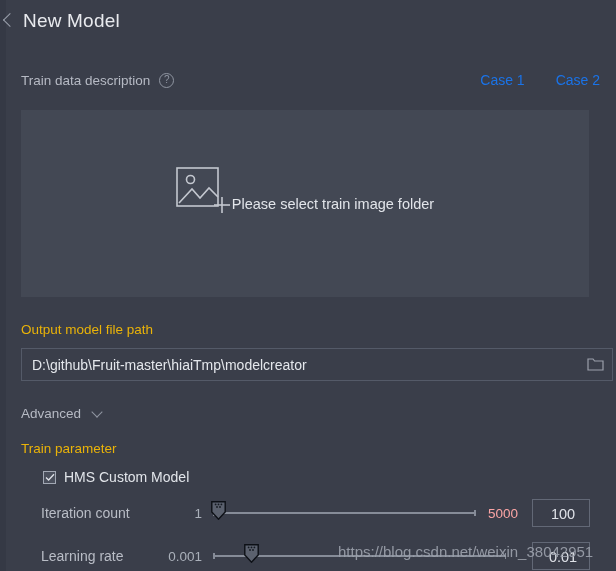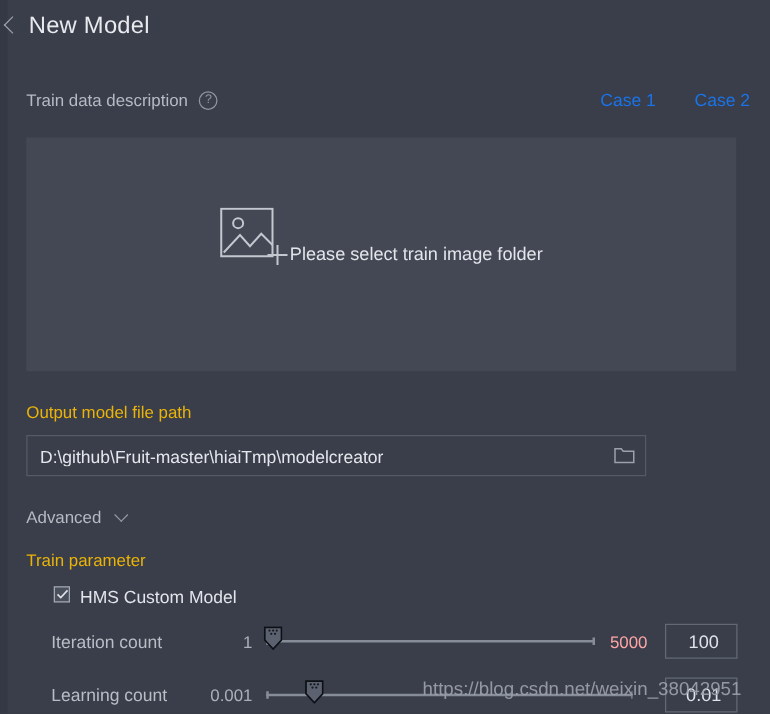--- a/index.html
+++ b/index.html
@@ -129,21 +129,21 @@
     left: 21px;
     font-size: 13.5px;
     color: #eab308;
   }
   #lbl-output { top: 322px; }
 
   .path-input-wrap {
     position: absolute;
     left: 21px;
     top: 348px;
-    width: 496px;
+    width: 592px;
     height: 33px;
     border: 1px solid #545a68;
     box-sizing: border-box;
     background: #3a3e4a;
     display: flex;
     align-items: center;
   }
   .path-input {
     flex: 1;
     background: transparent;
@@ -195,20 +195,21 @@
   }
 
   #lbl-trainparam { top: 441px; }
 
   
   .checkbox-row {
     position: absolute;
     left: 43px;
     top: 469px;
     display: flex;
+    align-items: center;
     gap: 8px;
     cursor: pointer;
   }
   .checkbox {
     width: 13px;
     height: 13px;
     border: 1px solid #a2a8b4;
     box-sizing: border-box;
     display: flex;
     align-items: center;
@@ -399,21 +400,21 @@
         </svg>
       </span>
     </span>
     <span class="param-max">5000</span>
     <span class="param-value-box">
       <input class="param-value" type="text" value="100" style="">
     </span>
   </div>
 
   <div class="param-row" id="row-lr">
-    <span class="param-name">Learning count</span>
+    <span class="param-name">Learning rate</span>
     <span class="param-min">0.001</span>
     <span class="slider">
       <span class="slider-track"></span>
       <span class="slider-handle" id="handle-lr" style="left: 13%;">
         <svg width="15" height="19" viewBox="0 0 15 19">
           <path d="M0.8 0.8h13.4v10.2L7.5 18.2 0.8 11z" fill="#5b616e" stroke="#0d1016" stroke-width="1.4"></path>
           <circle cx="4.6" cy="3.4" r="0.9" fill="#151a22"></circle>
           <circle cx="7.5" cy="3.4" r="0.9" fill="#151a22"></circle>
           <circle cx="10.4" cy="3.4" r="0.9" fill="#151a22"></circle>
           <circle cx="6.0" cy="6.0" r="0.9" fill="#151a22"></circle>

